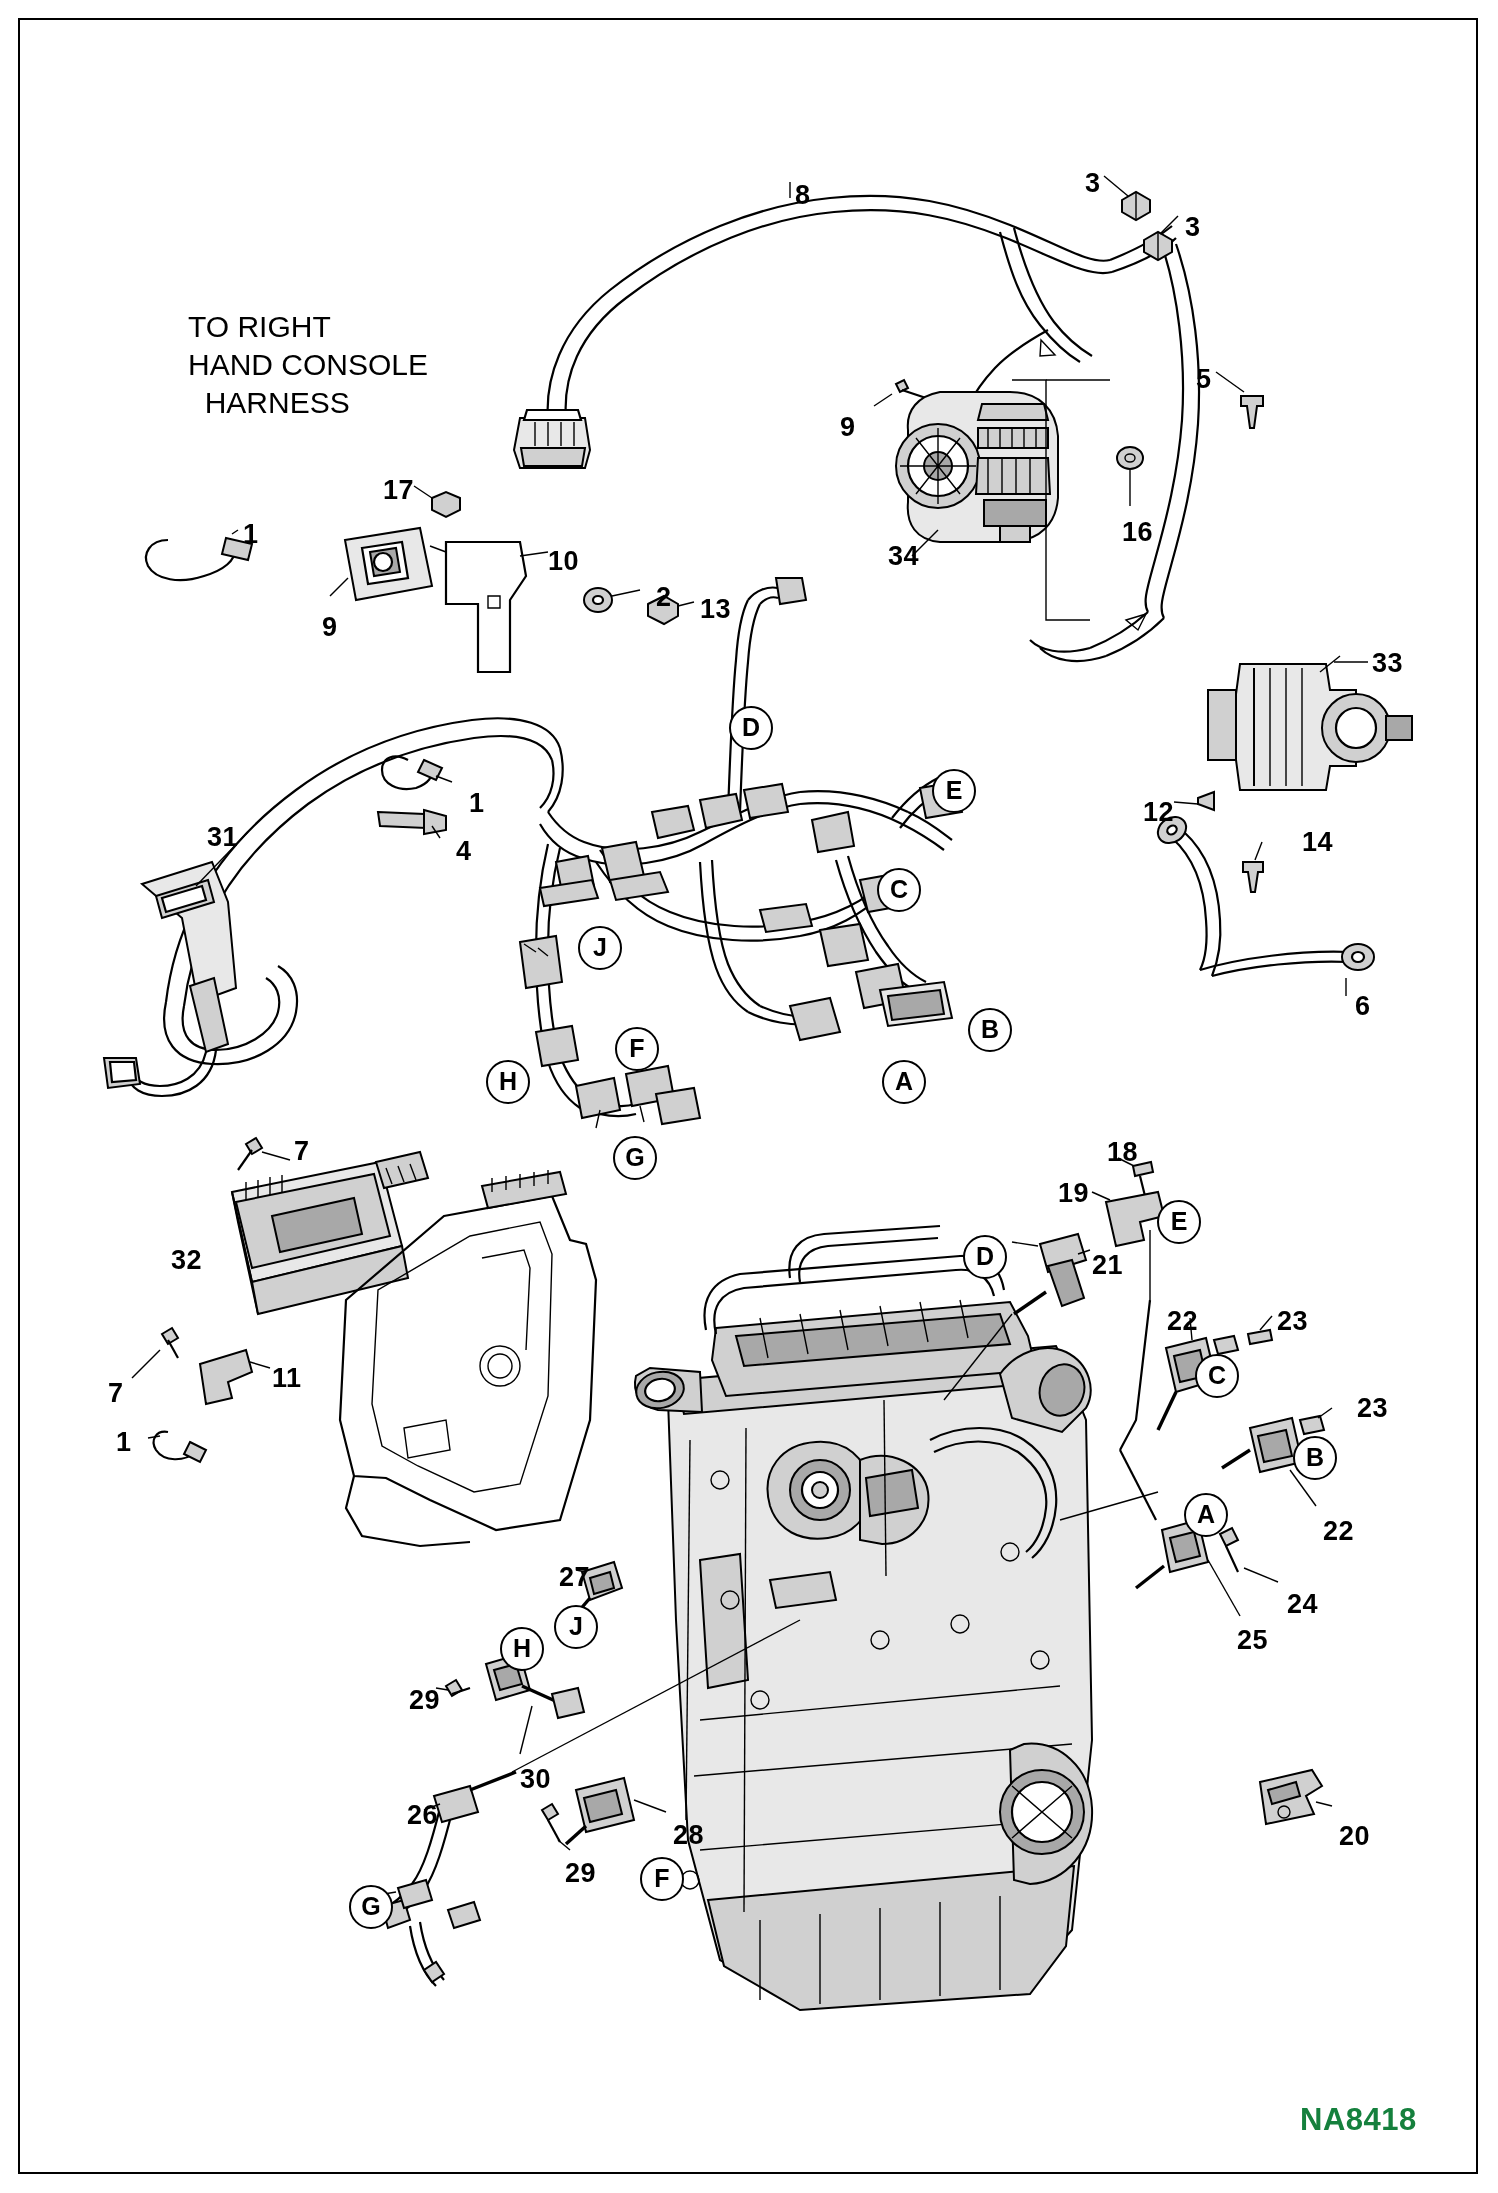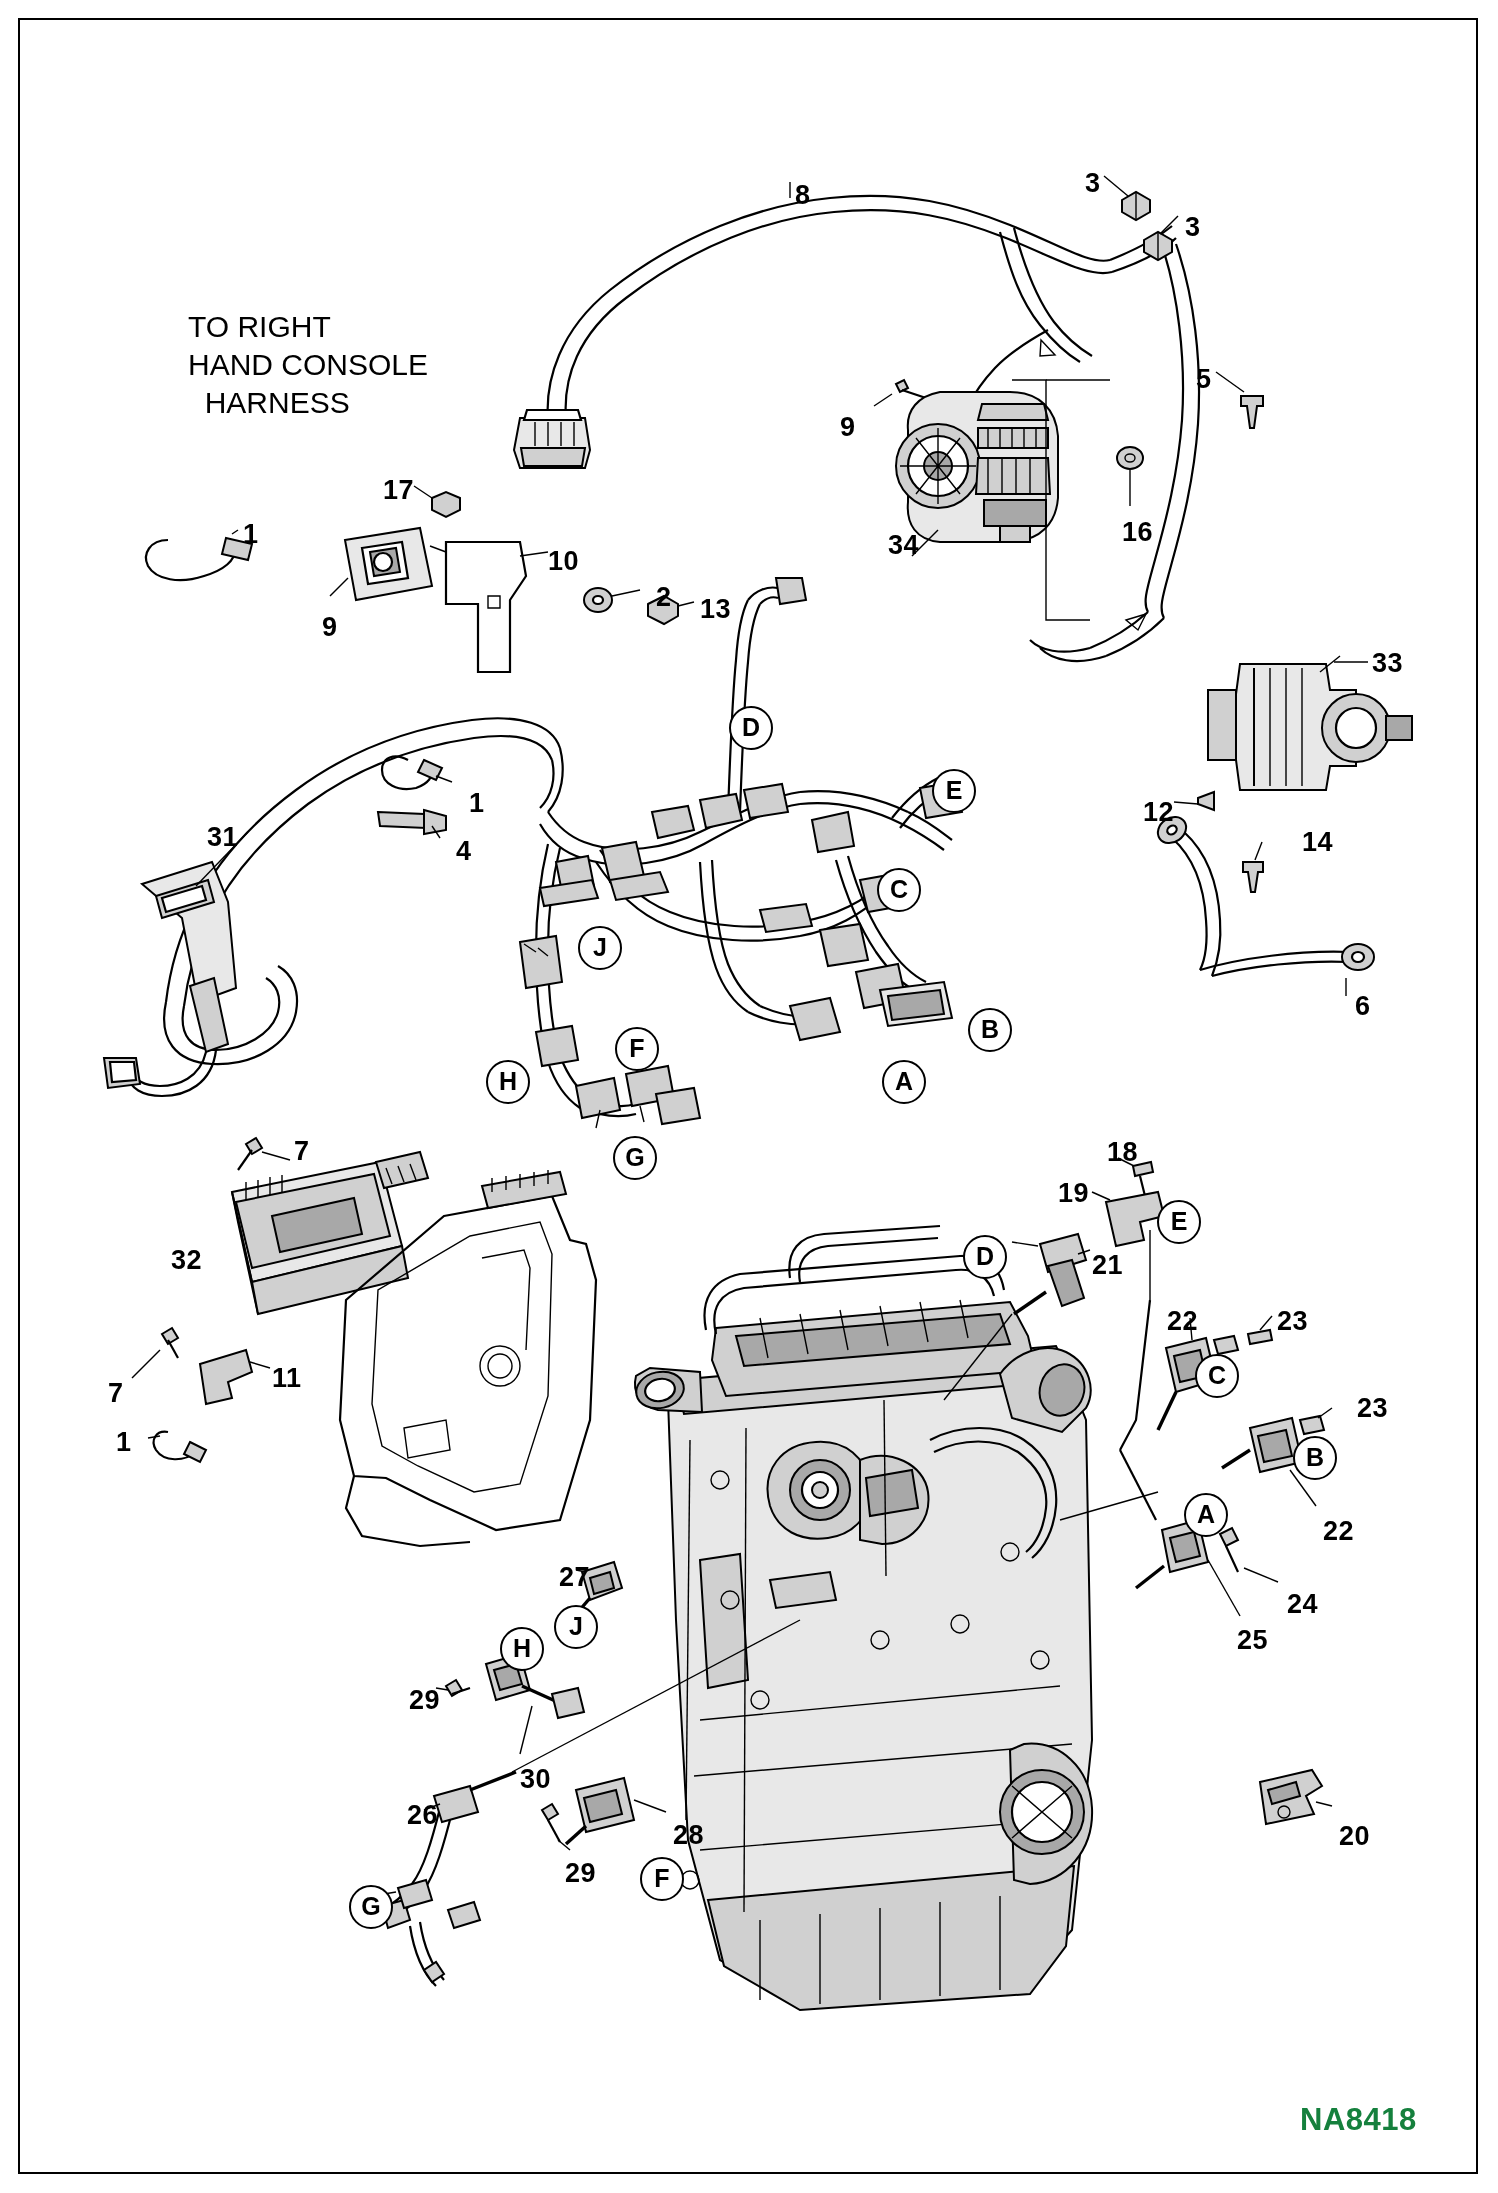--- a/index.html
+++ b/index.html
@@ -516,21 +516,21 @@
     <div class="note" style="left:154px; top:308px;margin-left:34px;">TO RIGHT
 HAND CONSOLE
   HARNESS</div>
 
     <div class="callout" style="left:795px;  top:180px;">8</div>
     <div class="callout" style="left:1085px; top:168px;">3</div>
     <div class="callout" style="left:1185px; top:212px;">3</div>
     <div class="callout" style="left:1196px; top:364px;">5</div>
     <div class="callout" style="left:840px;  top:412px;">9</div>
     <div class="callout" style="left:1122px; top:517px;">16</div>
-    <div class="callout" style="left:888px;  top:530px;">34</div>
+    <div class="callout" style="left:888px;  top:541px;">34</div>
     <div class="callout" style="left:1372px; top:648px;">33</div>
     <div class="callout" style="left:383px;  top:475px;">17</div>
     <div class="callout" style="left:243px;  top:519px;">1</div>
     <div class="callout" style="left:548px;  top:546px;">10</div>
     <div class="callout" style="left:656px;  top:582px;">2</div>
     <div class="callout" style="left:700px;  top:594px;">13</div>
     <div class="callout" style="left:322px;  top:612px;">9</div>
     <div class="callout" style="left:1143px; top:797px;">12</div>
     <div class="callout" style="left:1265px; top:827px;margin-left:37px;">14</div>
     <div class="callout" style="left:1355px; top:991px;">6</div>

